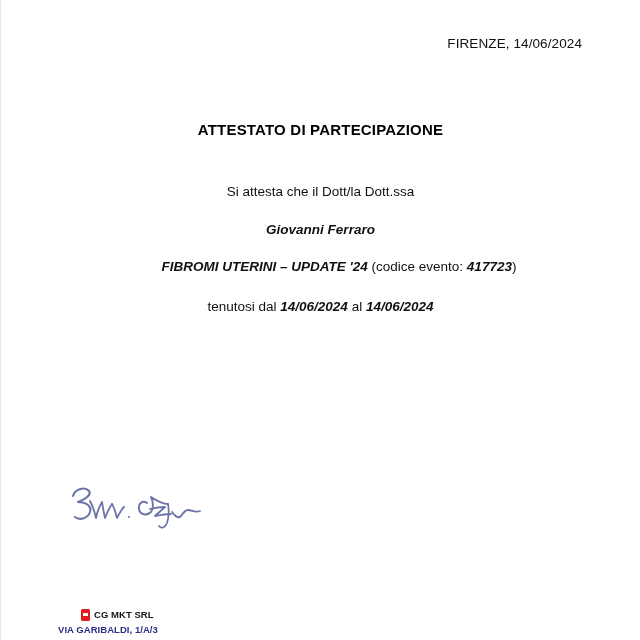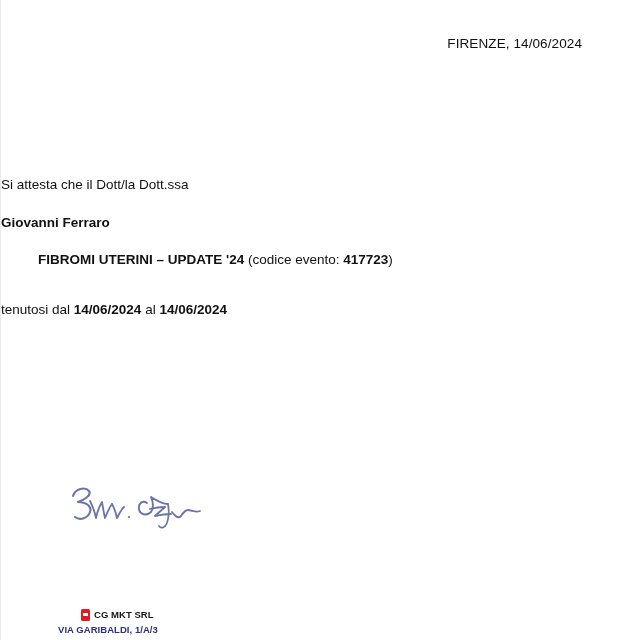--- a/index.html
+++ b/index.html
@@ -49,35 +49,36 @@
     text-align: center;
     font-size: 15px;
     font-weight: bold;
     letter-spacing: 0.2px;
     color: #000000;
   }
 
   
   .body-block {
     position: absolute;
-    top: 177px;
+    top: 184px;
     left: 0;
     right: 0;
+    text-align: center;
   }
   .line {
     font-size: 13.5px;
     color: #111111;
     line-height: 1.2;
   }
   .line.gap-a { margin-top: 0; }
   .line.gap-b { margin-top: 22px; }
   .line.gap-c { margin-top: 21px; }
   .line.gap-d { margin-top: 21px; margin-left: 37px; }
-  .line.gap-e { margin-top: 33px; }
-  .b { font-weight: bold; }
+  .line.gap-e { margin-top: 23px; }
+  .b { font-weight: bold; font-style: italic; }
 
   
   .secretary-label {
     position: absolute;
     top: 445px;
     left: 60px;
     font-size: 13.5px;
     color: #111111;
   }
   .signature {
@@ -142,20 +143,21 @@
 </style>
 </head>
 <body>
 
 <div class="page">
 
   <div class="header-row">
     <span class="header-date">FIRENZE, 14/06/2024</span>
   </div>
 
+  <div class="doc-title">ATTESTATO DI PARTECIPAZIONE</div>
 
   <div class="body-block">
 
     <div class="line gap-a">Si attesta che il Dott/la Dott.ssa</div>
 
     <div class="line gap-b b">Giovanni Ferraro</div>
 
 
     <div class="line gap-d">
       <span class="b">FIBROMI UTERINI – UPDATE '24</span><span> (codice evento: </span><span class="b">417723</span><span>)</span>

